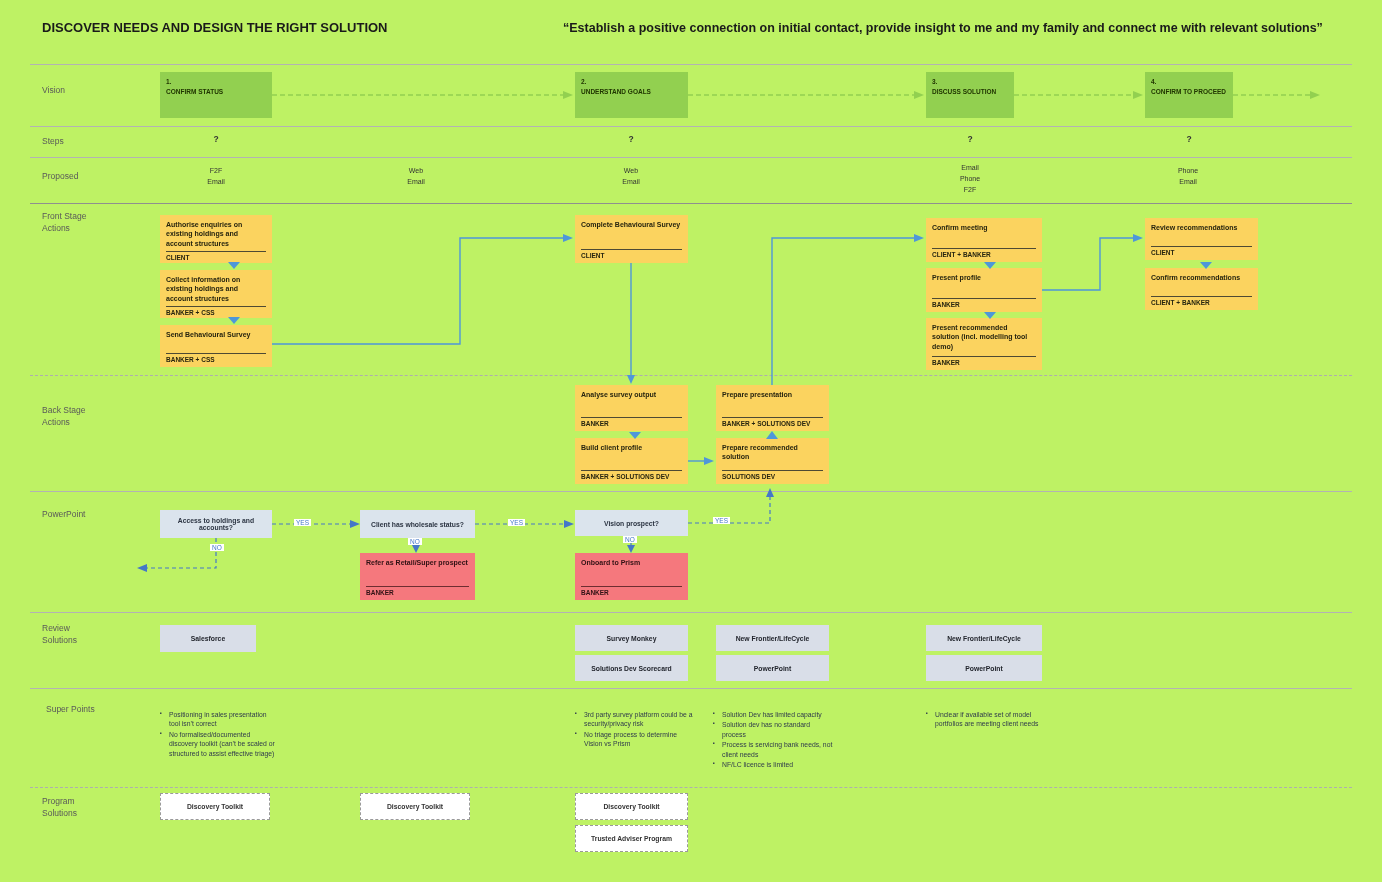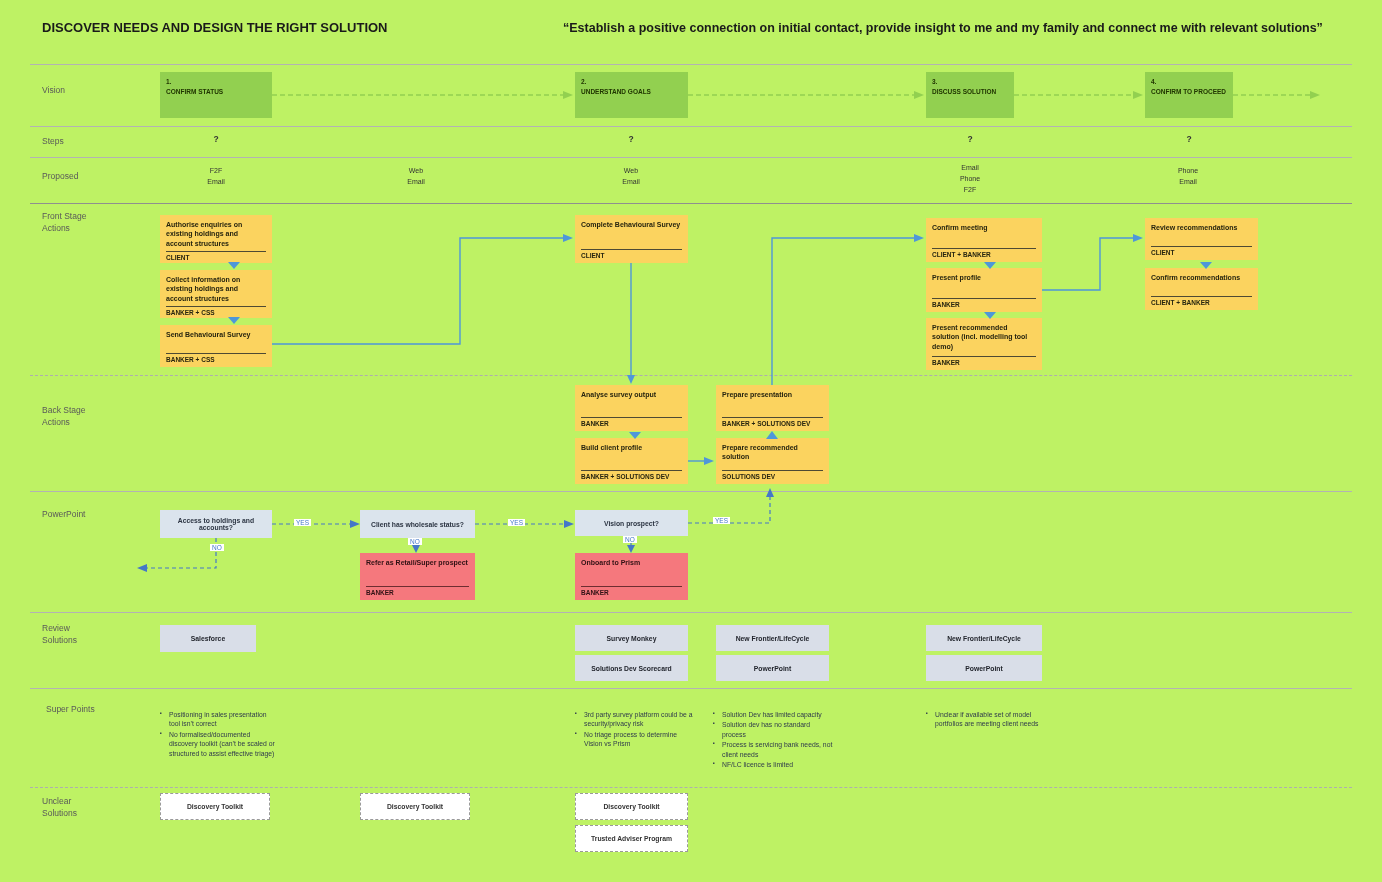--- a/index.html
+++ b/index.html
@@ -58,21 +58,21 @@
   <div class="rlabel" style="top:135px;">Steps</div>
   <div class="rlabel" style="top:170px;">Proposed</div>
   <div class="rlabel" style="top:210px;">Front Stage
 Actions</div>
   <div class="rlabel" style="top:404px;">Back Stage
 Actions</div>
   <div class="rlabel" style="top:508px;">PowerPoint</div>
   <div class="rlabel" style="top:622px;">Review
 Solutions</div>
   <div class="rlabel" style="top:703px;left:46px;">Super Points</div>
-  <div class="rlabel" style="top:795px;">Unclear
+  <div class="rlabel" style="top:795px;">Program
 Solutions</div>
 
   <div class="step" style="left:160px;top:72px;width:112px;height:46px;">
     <div>1.</div>
     <div>CONFIRM STATUS</div>
   </div>
   <div class="step" style="left:575px;top:72px;width:113px;height:46px;">
     <div>2.</div>
     <div>UNDERSTAND GOALS</div>
   </div>

